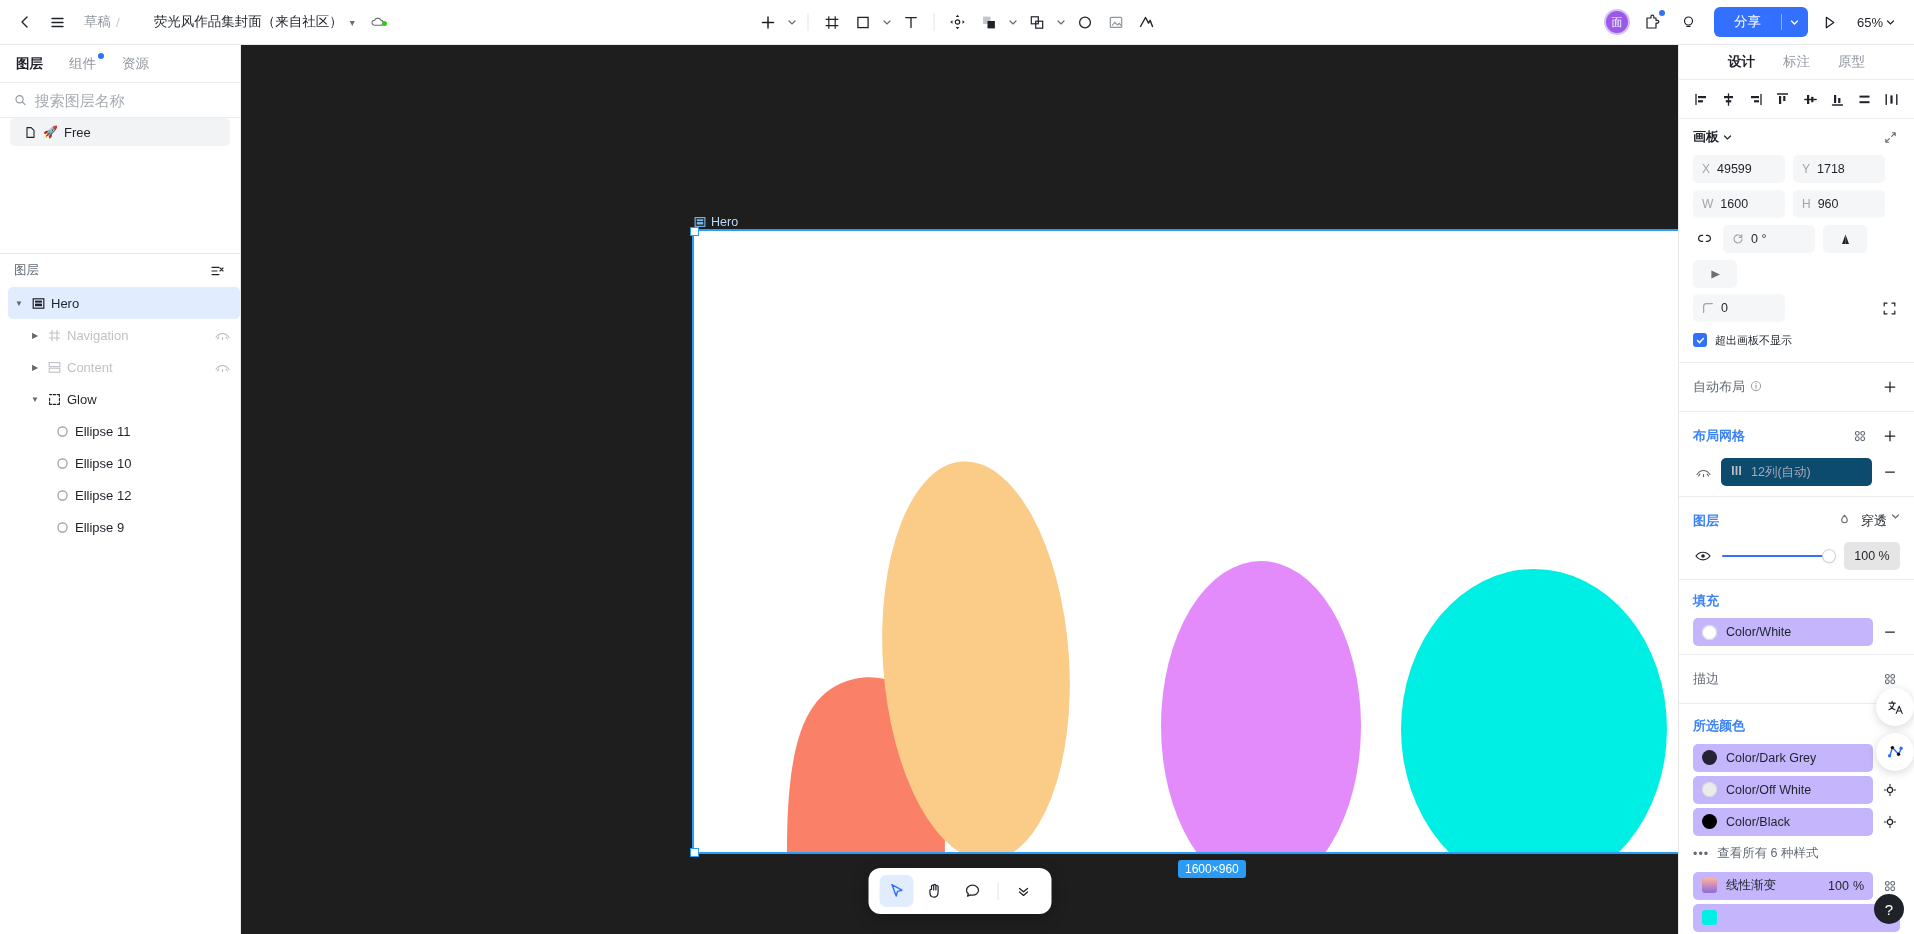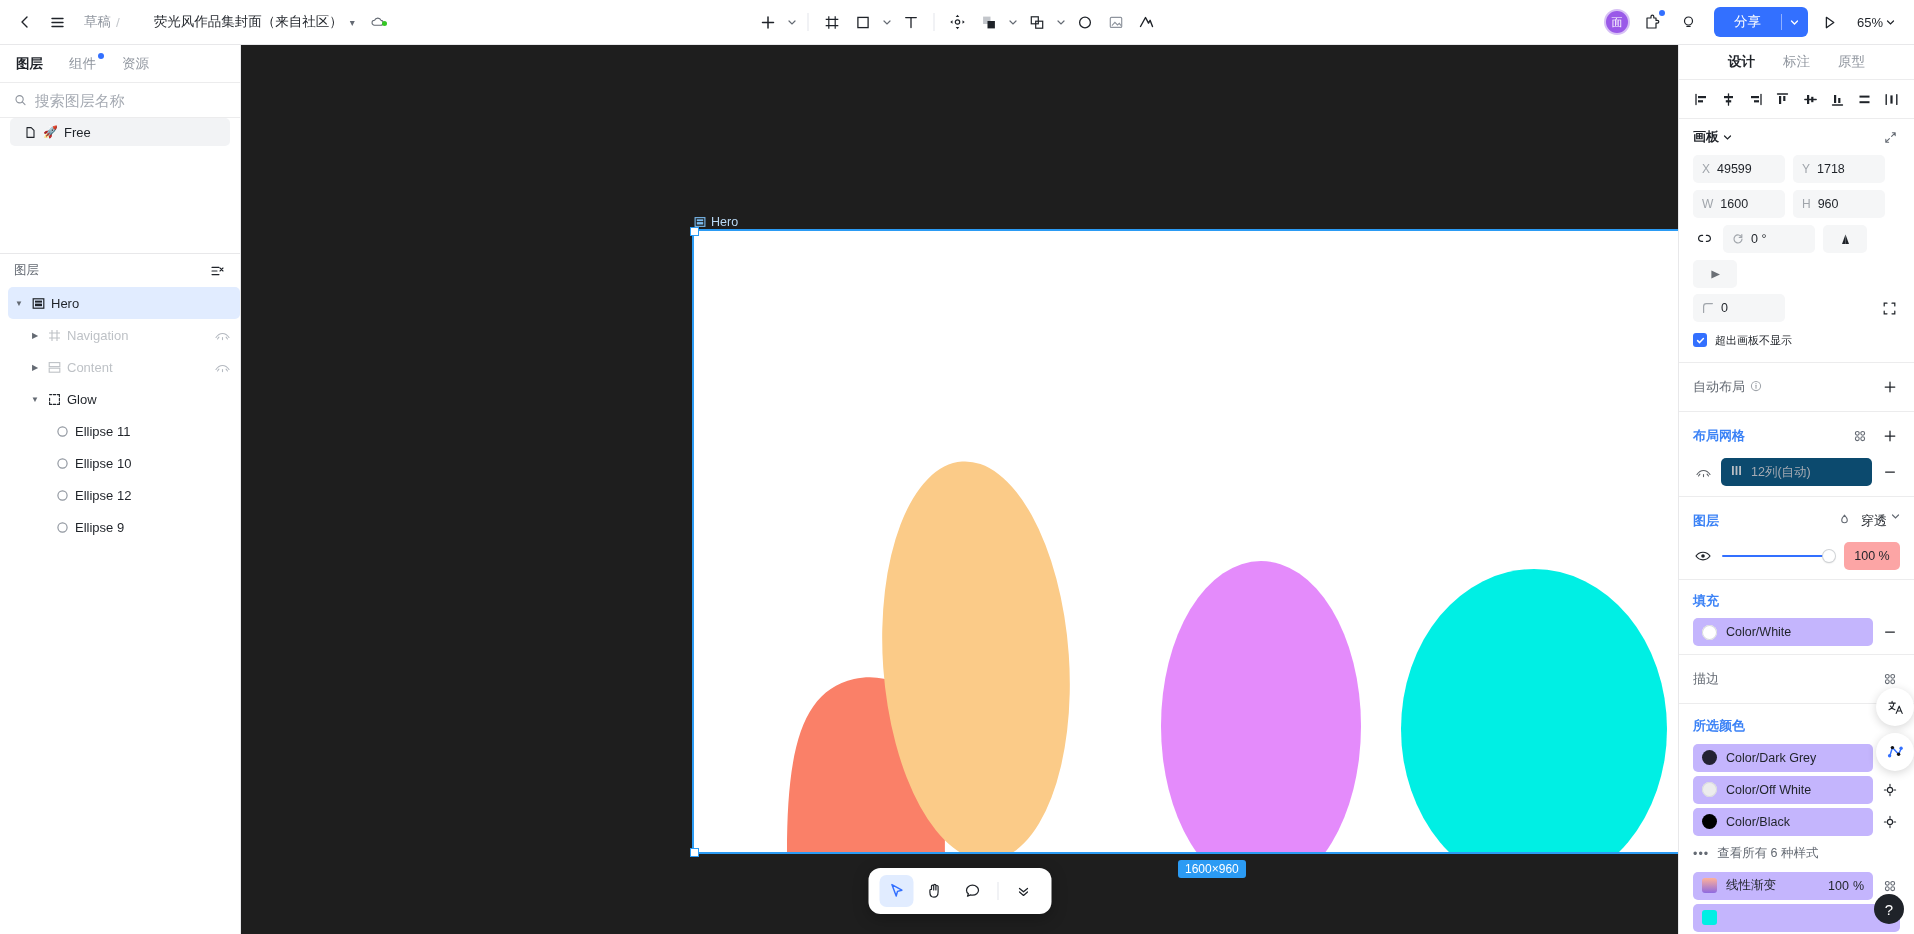--- a/index.html
+++ b/index.html
@@ -184,21 +184,21 @@
   .grid-input {
     flex: 1; background: #0c4a6e; border-radius: 5px; height: 28px;
     display: flex; align-items: center; gap: 8px; padding: 0 9px;
     font-size: 12.5px; color: #a6abb3;
   }
 
   .opacity-row { display: flex; align-items: center; gap: 9px; height: 34px; }
   .slider { flex: 1; height: 14px; position: relative; display: flex; align-items: center; cursor: pointer; }
   .slider .track { height: 2px; background: #3370ff; width: 100%; border-radius: 2px; }
   .slider .knob { position: absolute; right: 0; width: 12px; height: 12px; border-radius: 50%; background: #fff; box-shadow: 0 0 0 1px #d0d3d6, 0 1px 2px rgba(0,0,0,.2); }
-  .op-val { background: #fca5a5; border-radius: 5px; height: 28px; min-width: 56px; display: flex; align-items: center; justify-content: center; font-size: 12.5px; color: #1f2329; }
+  .op-val { background: #e5e5e5; border-radius: 5px; height: 28px; min-width: 56px; display: flex; align-items: center; justify-content: center; font-size: 12.5px; color: #1f2329; }
 
   .swatch-row { display: flex; align-items: center; gap: 7px; height: 32px; }
   .swatch-pill {
     flex: 1; background: #c4b5fd; border-radius: 5px; height: 28px;
     display: flex; align-items: center; gap: 9px; padding: 0 9px;
     font-size: 12.5px; color: #1f2329; cursor: pointer; overflow: hidden;
   }
   .dotc { width: 15px; height: 15px; border-radius: 50%; flex: 0 0 15px; }
   .dotc.ring { box-shadow: inset 0 0 0 1px #d8dadd; }
   .sq { width: 15px; height: 15px; border-radius: 3px; flex: 0 0 15px; }

